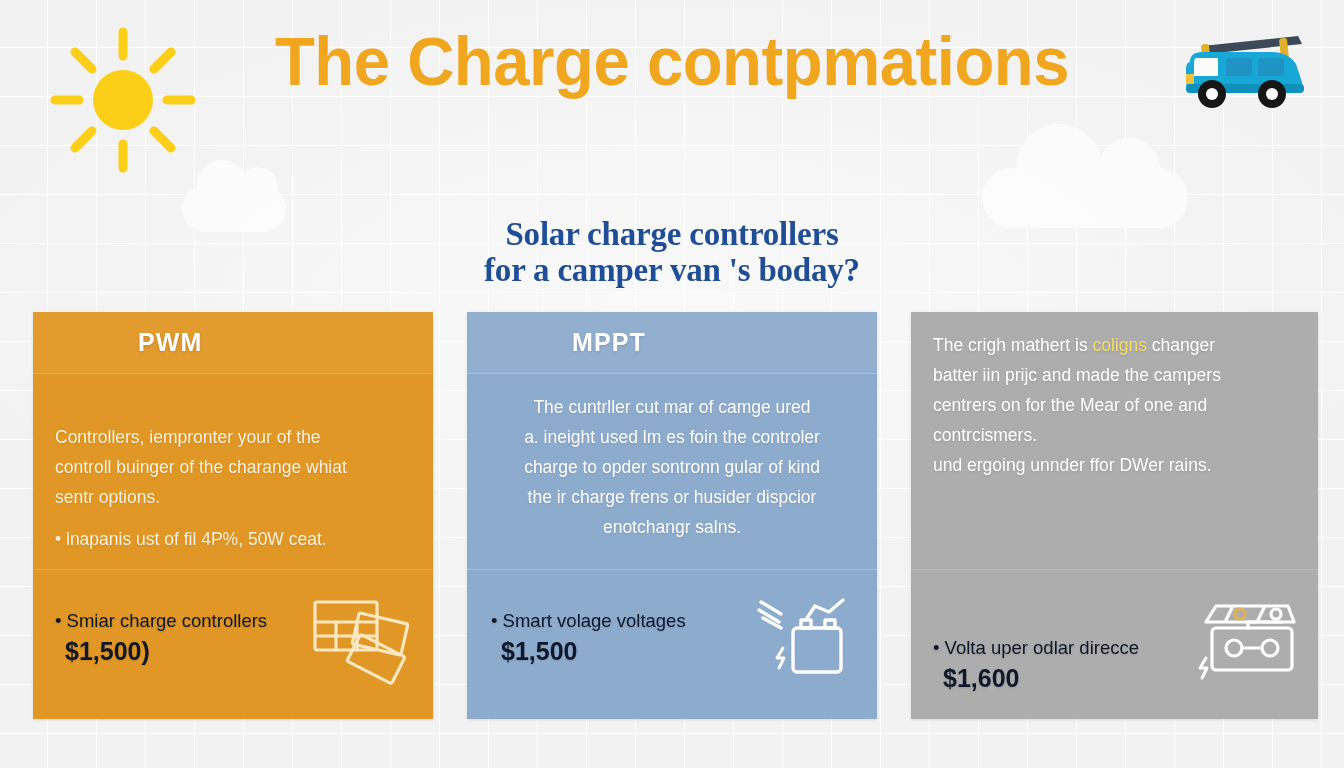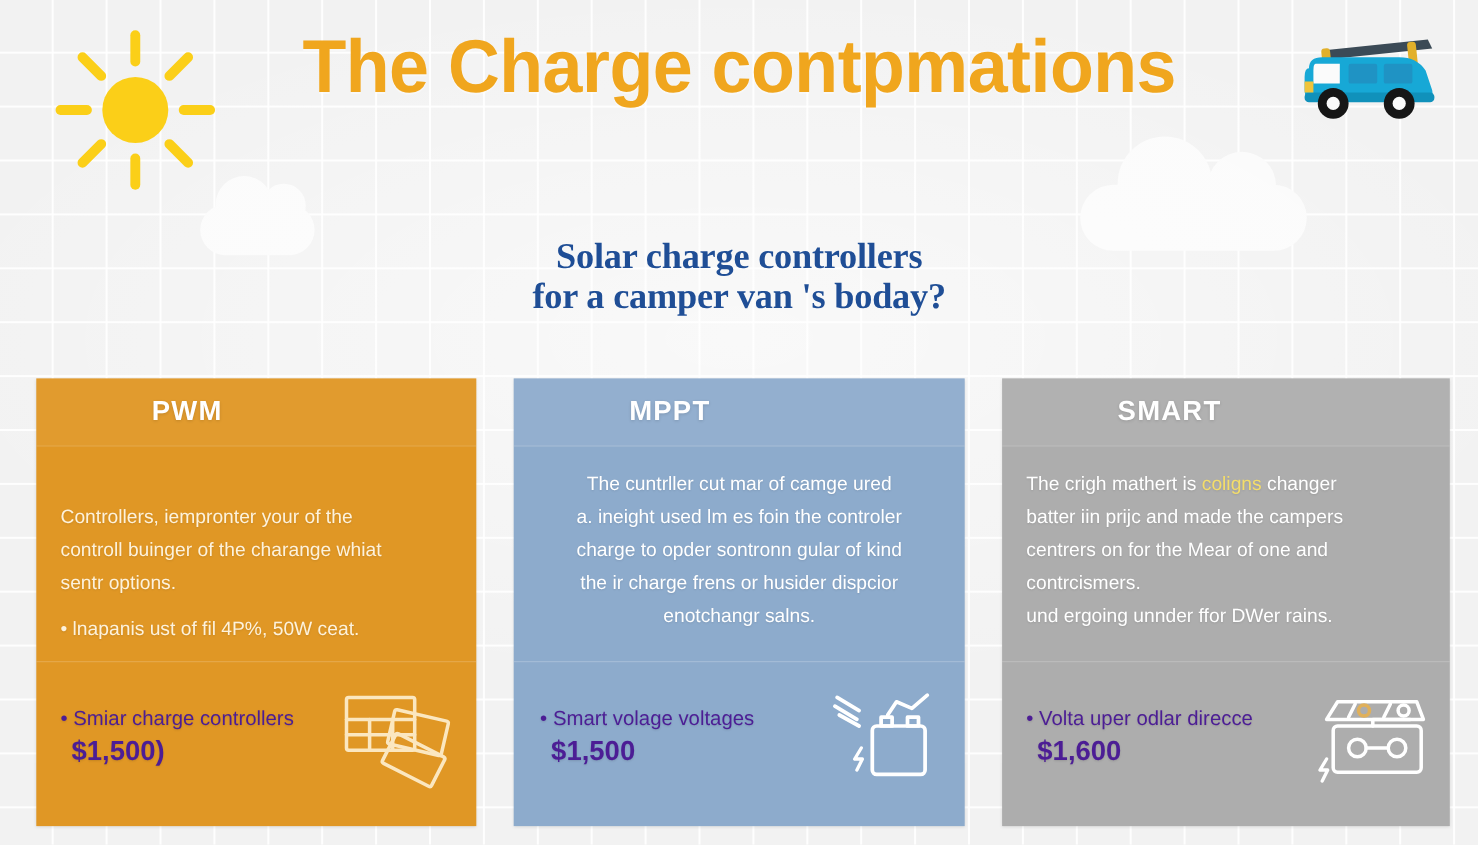--- a/index.html
+++ b/index.html
@@ -123,21 +123,21 @@
     color: #1f4e96;
     letter-spacing: -0.2px;
     font-family: Liberation Serif, serif;
   }
   #subtitle .line2 { display: block; }
 
   
   #cards {
     position: absolute;
     left: 33px;
-    top: 344px;
+    top: 312px;
     width: 1285px;
     height: 407px;
     display: flex;
     justify-content: space-between;
   }
   .card {
     position: relative;
     height: 407px;
     display: flex;
     flex-direction: column;
@@ -191,26 +191,26 @@
   .card-footer {
     height: 150px;
     position: relative;
     display: flex;
     align-items: flex-start;
     padding: 36px 22px 0 22px;
     box-sizing: border-box;
   }
   .card.pwm   .card-footer { border-top: 1px solid rgba(255,255,255,0.16); }
   .card.mppt  .card-footer { border-top: 1px solid rgba(255,255,255,0.20); padding-left: 24px; }
-  .card.smart .card-footer { border-top: 1px solid rgba(255,255,255,0.18); }
+  .card.smart .card-footer { border-top: 1px solid rgba(255,255,255,0.18); align-items: center; }
 
   .footer-text {
     font-size: 18.5px;
     line-height: 30px;
-    color: #4c1d95;
+    color: #0f172a;
     max-width: 260px;
     text-shadow: 0 1px 2px rgba(0,0,0,0.12);
   }
   .footer-price {
     display: block;
     font-weight: bold;
     font-size: 25px;
     padding-left: 10px;
   }
   .footer-icon {
@@ -334,23 +334,20 @@
           <path d="M10 10 L30 22"></path>
           <path d="M8 18 L28 30"></path>
           <path d="M12 26 L30 36"></path>
 
           <path d="M32 56 L26 66 L33 66 L28 76" stroke-width="3"></path>
         </svg>
       </div>
     </div>
 
     <div class="card smart">
-      <div class="card-header">
-        <span>SMART</span>
-      </div>
       <div class="card-body">
         <p>
           <span>The crigh mathert is </span><span class="hl">coligns</span><span> changer</span><br>
           <span>batter iin prijc and made the campers</span><br>
           <span>centrers on for the Mear of one and</span><br>
           <span>contrcismers.</span><br>
           <span>und ergoing unnder ffor DWer rains.</span>
         </p>
       </div>
       <div class="card-footer">

